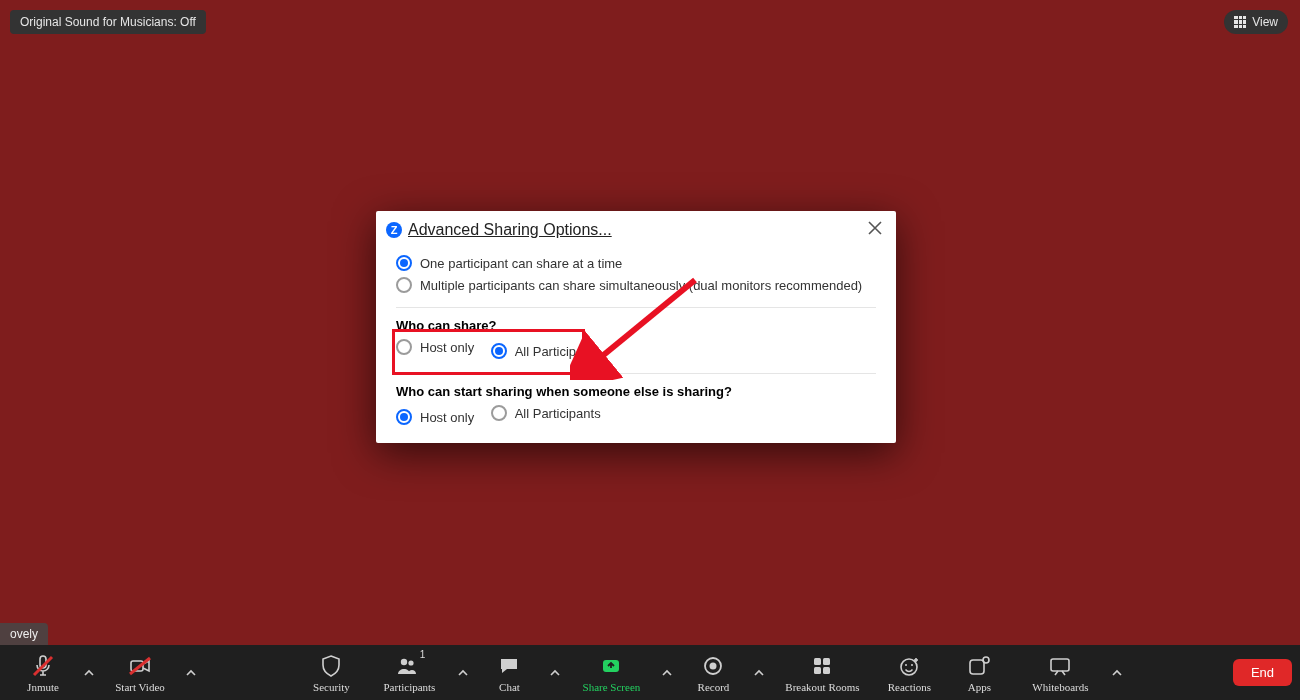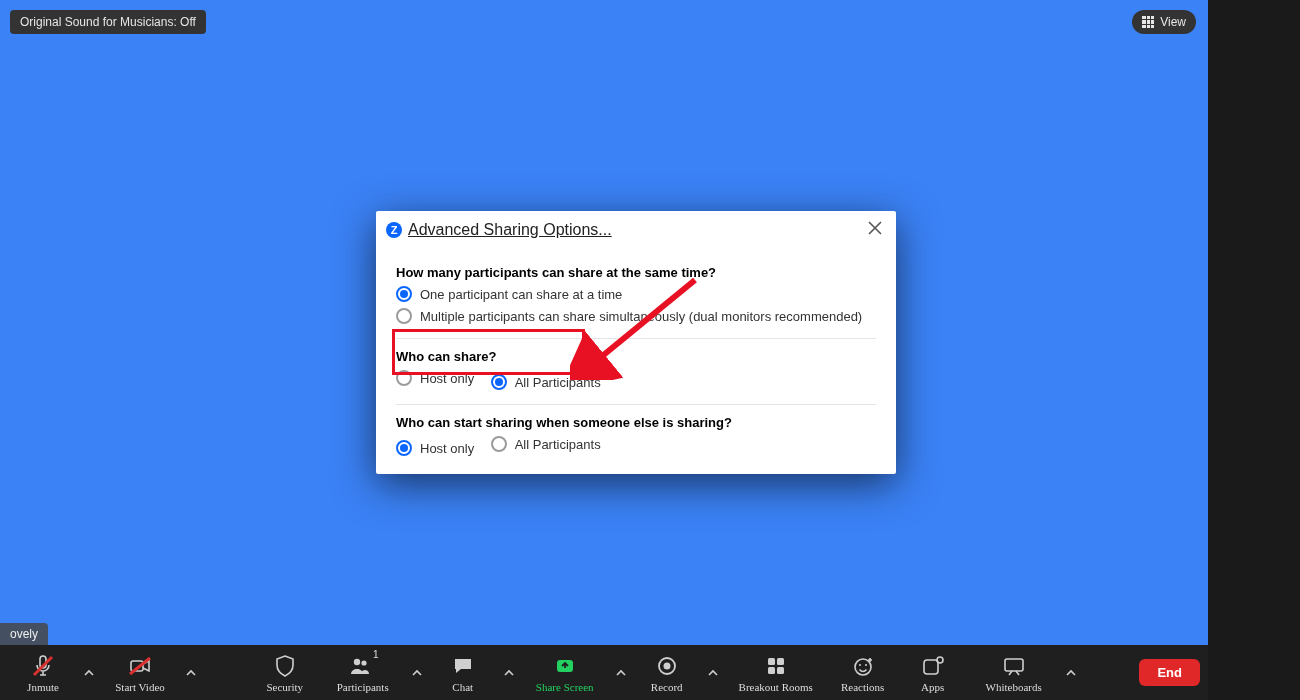--- a/index.html
+++ b/index.html
@@ -1,17 +1,17 @@
 <!DOCTYPE html>
 <html><head>
 <meta charset="utf-8">
 <style>
   * { box-sizing: border-box; margin: 0; padding: 0; font-family: -apple-system, BlinkMacSystemFont, "Segoe UI", Helvetica, Arial, sans-serif; }
   html, body { width: 1300px; height: 700px; overflow: hidden; background: #1a1a1a; color: #fff; }
-  .stage { position: relative; width: 1208px; height: 700px; background: #3b82f6; }
+  .stage { position: relative; width: 1300px; height: 700px; background: #7f1d1d; }
 
   
   .pill {
     position: absolute; top: 10px; left: 10px;
     background: #333333; color: #e6e6e6;
     font-size: 12px; padding: 5px 10px; border-radius: 4px;
     cursor: pointer;
   }
   
   .viewbtn {
@@ -44,21 +44,21 @@
     padding: 4px 8px 2px; min-width: 70px; cursor: pointer; position: relative;
   }
   .tool svg { width: 24px; height: 24px; }
   .tool .lbl { margin-top: 4px; white-space: nowrap; font-family: Liberation Serif, serif; }
   .tool.green { color: #23d160; }
   .tool.green svg { fill: #23d160; }
   .caret { width: 22px; height: 40px; display: flex; align-items: center; justify-content: center; cursor: pointer; color: #cfcfcf; }
   .caret svg { width: 10px; height: 10px; }
   .spacer { flex: 1; }
   .endbtn {
-    background: #e02828; color: #fff; font-size: 13px; font-weight: 700;
+    background: #e02828; color: #fff; font-size: 13px; font-weight: 400;
     padding: 6px 18px; border-radius: 6px; cursor: pointer; margin-left: 10px;
   }
   .badge-num { font-size: 10px; color: #ddd; position: relative; top: -4px; left: 1px; }
   .dot-badge { position:absolute; top:2px; right:18px; width:6px; height:6px; border-radius:50%; background:#23d160; }
 
   
   .dialog {
     position: absolute; left: 376px; top: 211px; width: 520px;
     background: #fff; color: #222; border-radius: 2px;
     box-shadow: 0 10px 40px rgba(0,0,0,0.6);
@@ -120,21 +120,20 @@
     <div class="dlg-head">
       <span class="zicon">Z</span>
       <span class="dlg-title">Advanced Sharing Options...</span>
       <span class="dlg-close">
         <svg viewBox="0 0 14 14">
             <path d="M1 1 L13 13 M13 1 L1 13" stroke="#555" stroke-width="1.6" fill="none"></path>
           </svg>
       </span>
     </div>
     <div class="dlg-body">
-      <div class="q">How many participants can share at the same time?</div>
       <div class="opts">
         <label class="opt-row">
           <span class="radio sel"></span>
           <span>One participant can share at a time</span>
         </label>
         <label class="opt-row">
           <span class="radio"></span>
           <span>Multiple participants can share simultaneously (dual monitors recommended)</span>
         </label>
       </div>

